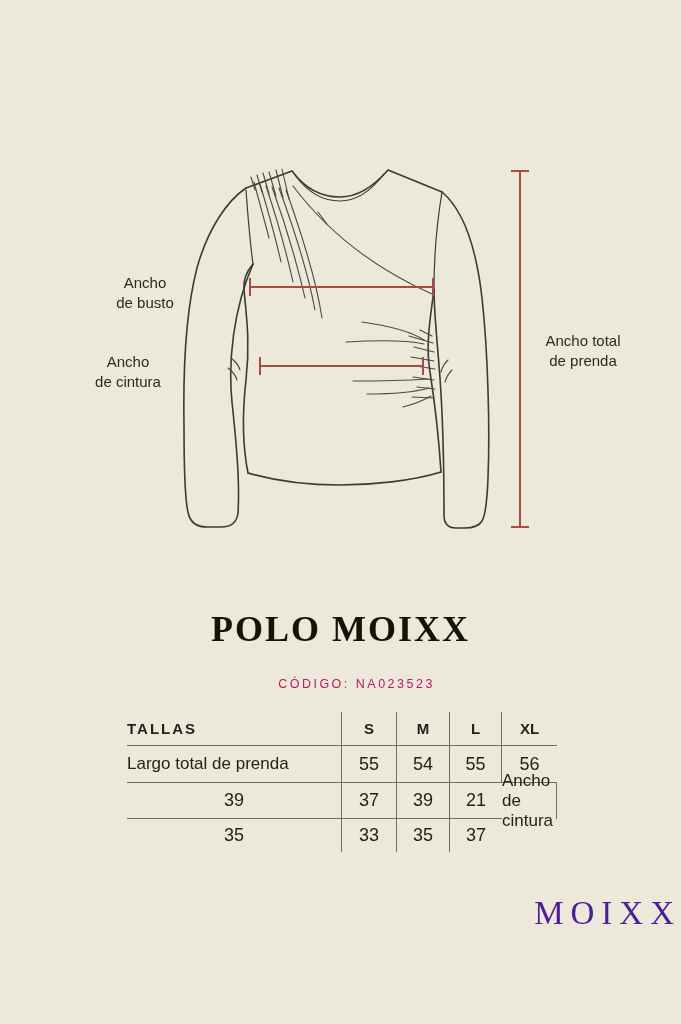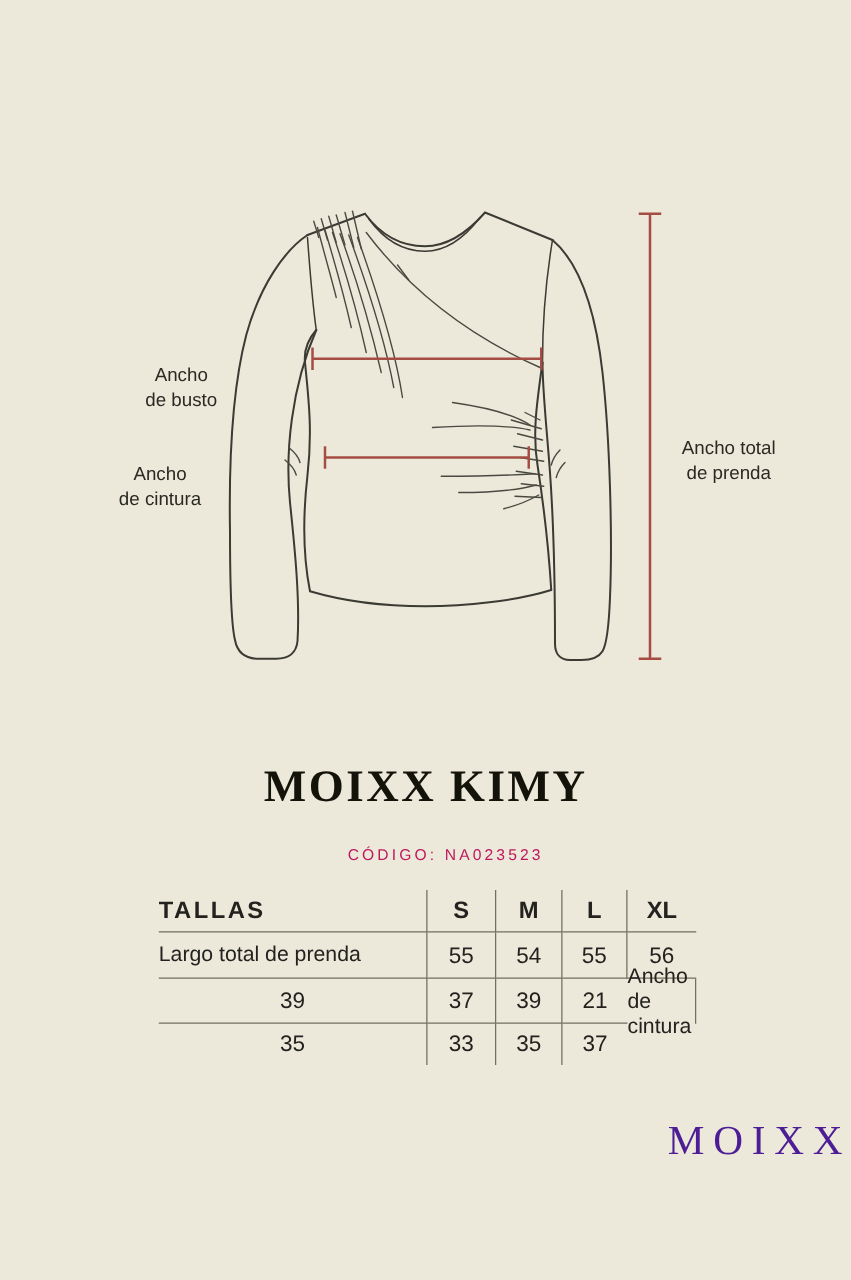--- a/index.html
+++ b/index.html
@@ -13,21 +13,20 @@
   }
   .illustration-svg{position:absolute;left:0;top:0;width:681px;height:1024px;}
   .measure-label{
     position:absolute;
     transform:translateX(-50%);
     text-align:center;
     font-size:15px;
     line-height:20px;
     color:#2A2922;
     white-space:nowrap;
-    margin-top:18px;
   }
   .product-title{
     position:absolute;left:0;top:608px;width:100%;
     text-align:center;
     font-family:"Liberation Serif",serif;
     font-weight:bold;
     font-size:36px;
     letter-spacing:2px;
     color:#141309;
   }
@@ -47,21 +46,21 @@
     grid-template-rows:34px 37px 36px 33px;
   }
   .cell{
     display:flex;align-items:center;
     font-size:17px;color:#23221E;
   }
   .cell.num{justify-content:center;font-size:18px;}
   .cell.label-col{justify-content:flex-start;}
   .cell.vline{border-right:1px solid #716F5E;}
   .cell.hline{border-bottom:1px solid #716F5E;}
-  .cell.hdr{font-weight:bold;font-size:19px;}
+  .cell.hdr{font-weight:bold;font-size:15px;}
   .cell.hdr.label-col{letter-spacing:2px;}
   .brand-logo{
     position:absolute;left:0;top:895px;width:100%;
     text-align:right;
     font-family:"Liberation Serif",serif;
     font-size:33px;
     letter-spacing:7px;
     color:#4c1d95;
   }
 </style>
@@ -158,21 +157,21 @@
   </div>
   <div class="measure-label" style="left:128px;top:352px;">
     <div>Ancho</div>
     <div>de cintura</div>
   </div>
   <div class="measure-label" style="left:583px;top:331px;">
     <div>Ancho total</div>
     <div>de prenda</div>
   </div>
 
-  <div class="product-title">MOIXX KIMY</div>
+  <div class="product-title">POLO MOIXX</div>
   <div class="product-code">CÓDIGO: NA023523</div>
 
   <div class="size-table">
     <div class="cell hdr label-col vline hline">TALLAS</div>
     <div class="cell hdr num vline hline">S</div>
     <div class="cell hdr num vline hline">M</div>
     <div class="cell hdr num vline hline">L</div>
     <div class="cell hdr num hline">XL</div>
 
     <div class="cell label-col vline hline">Largo total de prenda</div>

